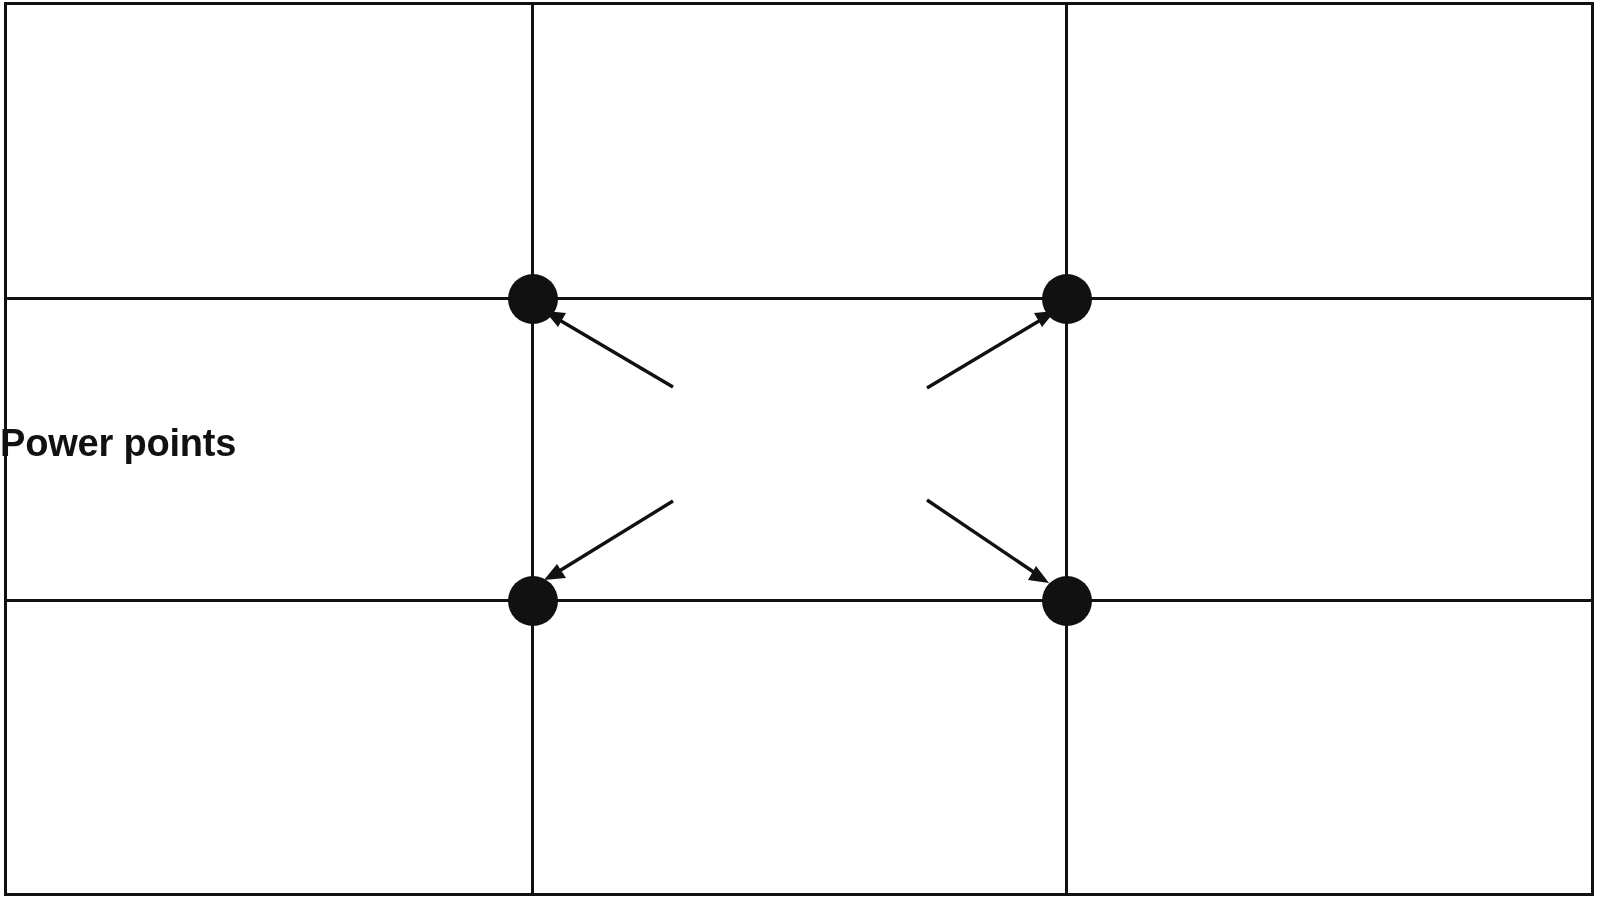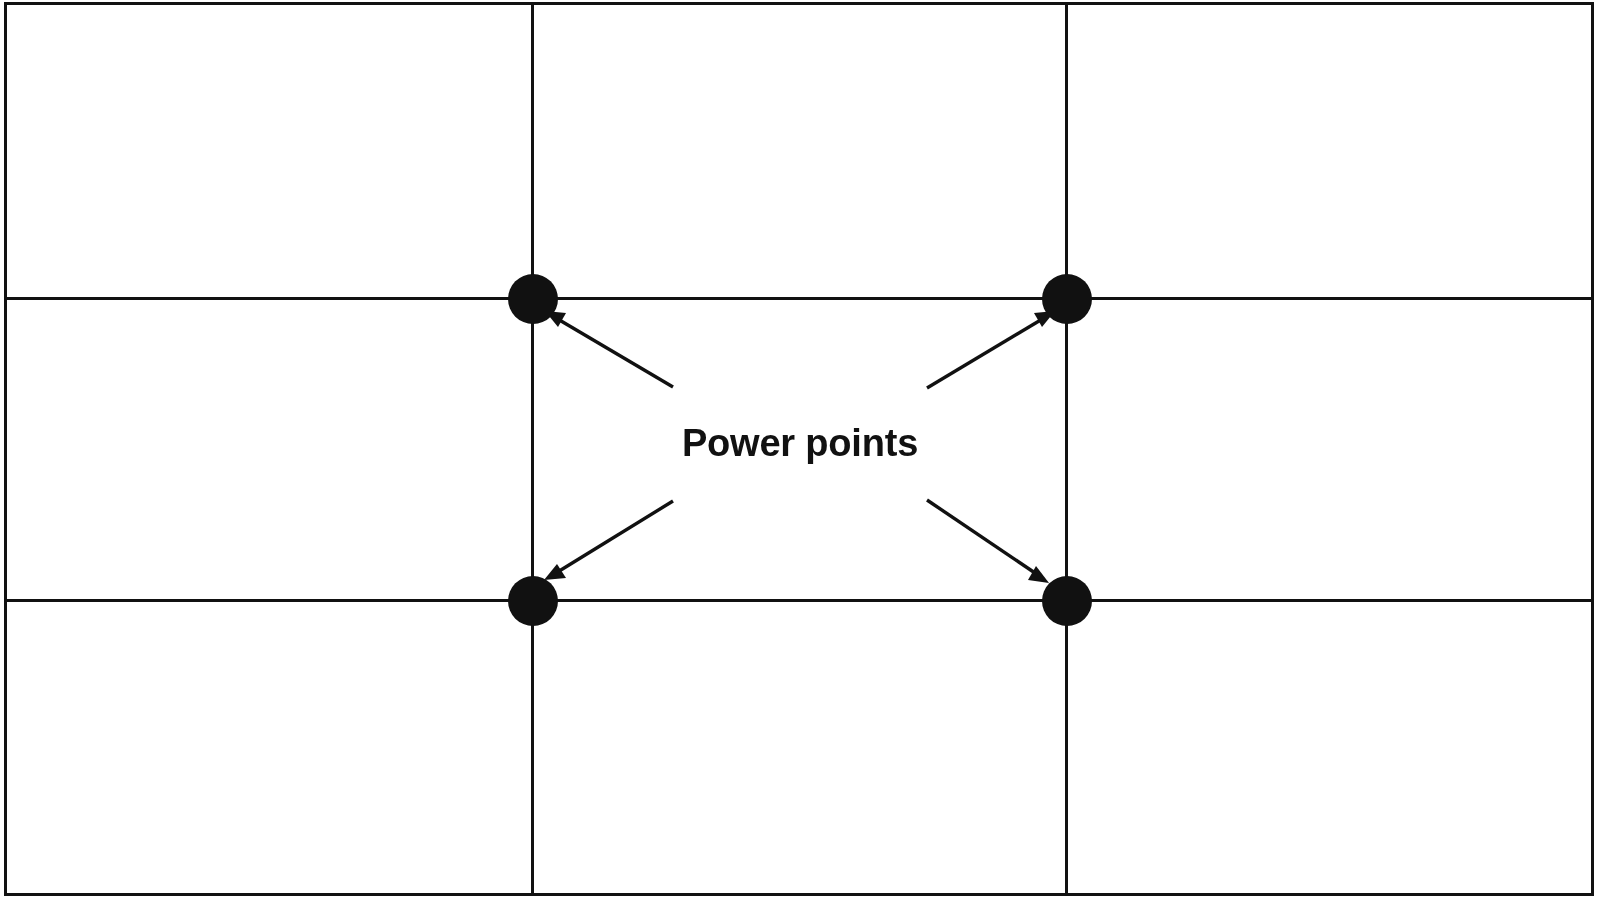--- a/index.html
+++ b/index.html
@@ -76,21 +76,21 @@
   }
   #arrows-layer line { stroke: #111111; stroke-width: 3.4; }
   #arrows-layer polygon { fill: #111111; }
 
   
   #caption {
     position: absolute;
     left: 0;
     top: 420px;
     width: 1600px;
-    text-align: center;
+    text-align: left;
     font-family: "Liberation Sans", sans-serif;
     font-size: 38px;
     font-weight: bold;
     letter-spacing: -0.2px;
     color: #111111;
     line-height: 46px;
     white-space: nowrap;
   }
 </style>
 </head>

